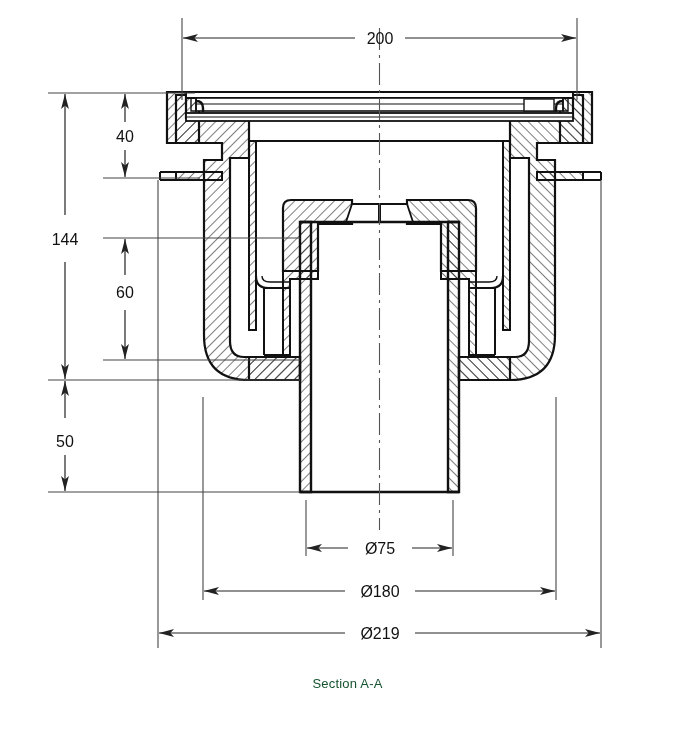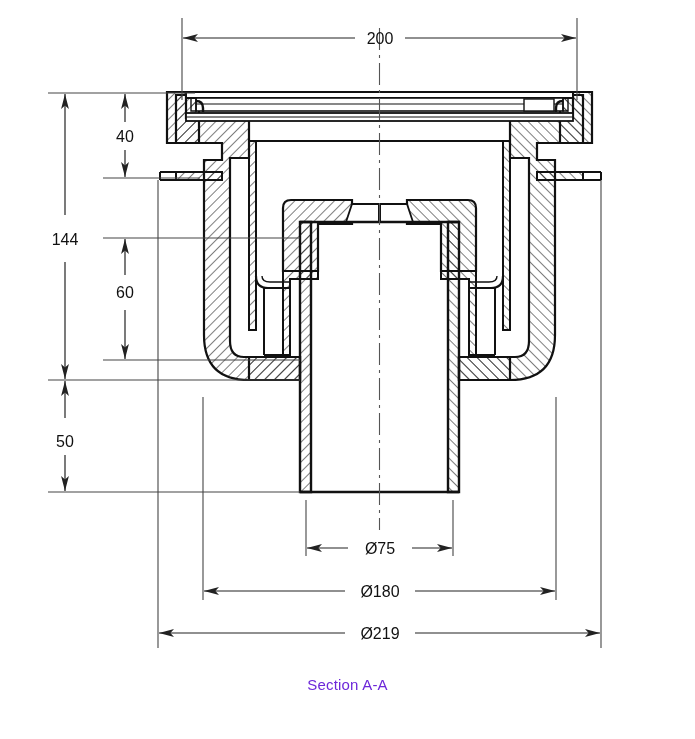--- a/index.html
+++ b/index.html
@@ -10,23 +10,23 @@
     color:#1a1a1a;
     overflow:hidden;
   }
   #sheet{position:relative;width:695px;height:739px;background:#fff;}
   #dwg{position:absolute;left:0;top:0;}
   .caption{
     position:absolute;
     left:0;right:0;
     top:676px;
     text-align:center;
-    font-size:15px;
+    font-size:13px;
     letter-spacing:.2px;
-    color:#6d28d9;
+    color:#14532d;
   }
 </style>
 </head>
 <body>
 
 <div id="sheet">
 
   <svg id="dwg" width="695" height="739" viewBox="0 0 695 739">
 
     <defs>

